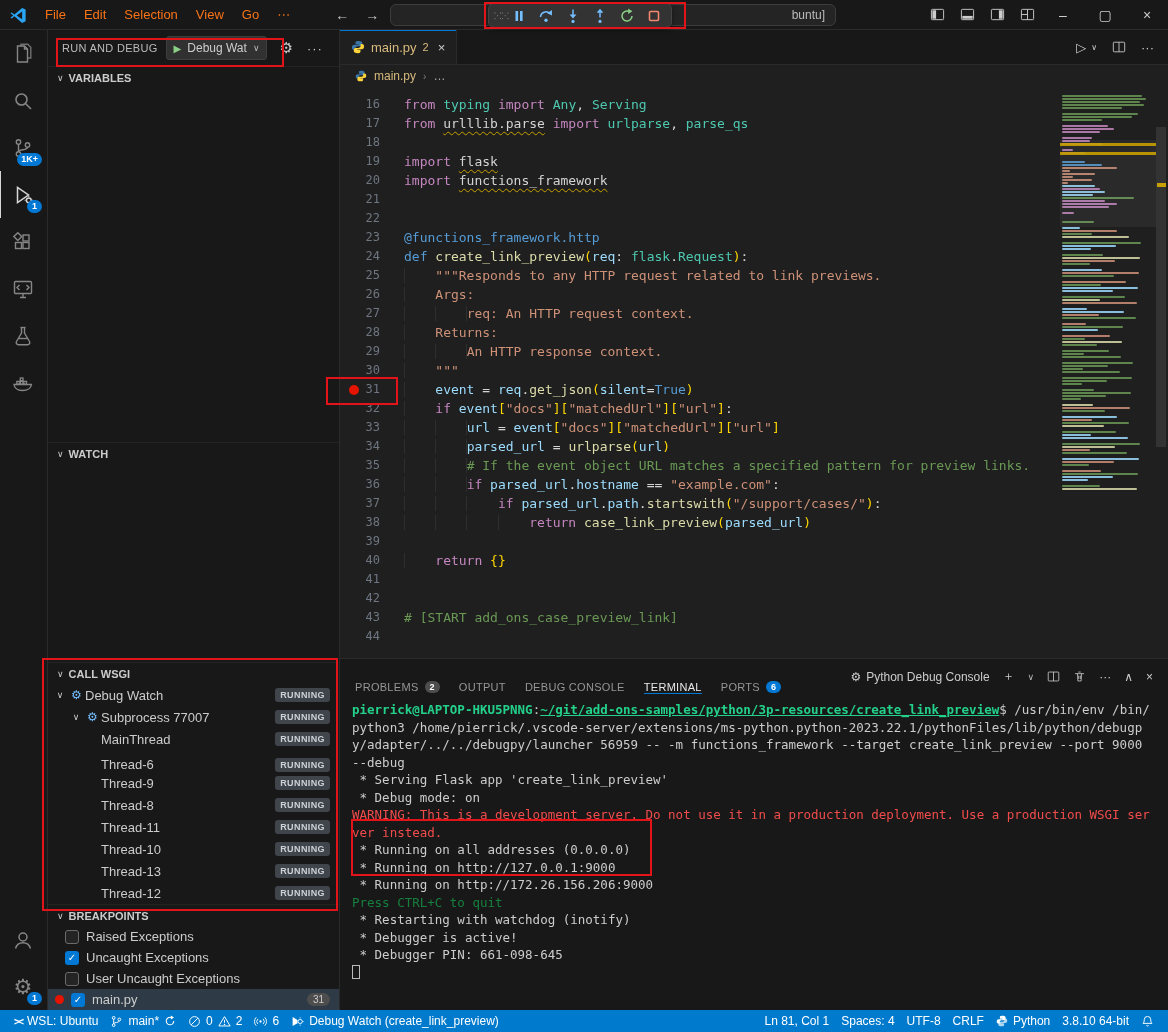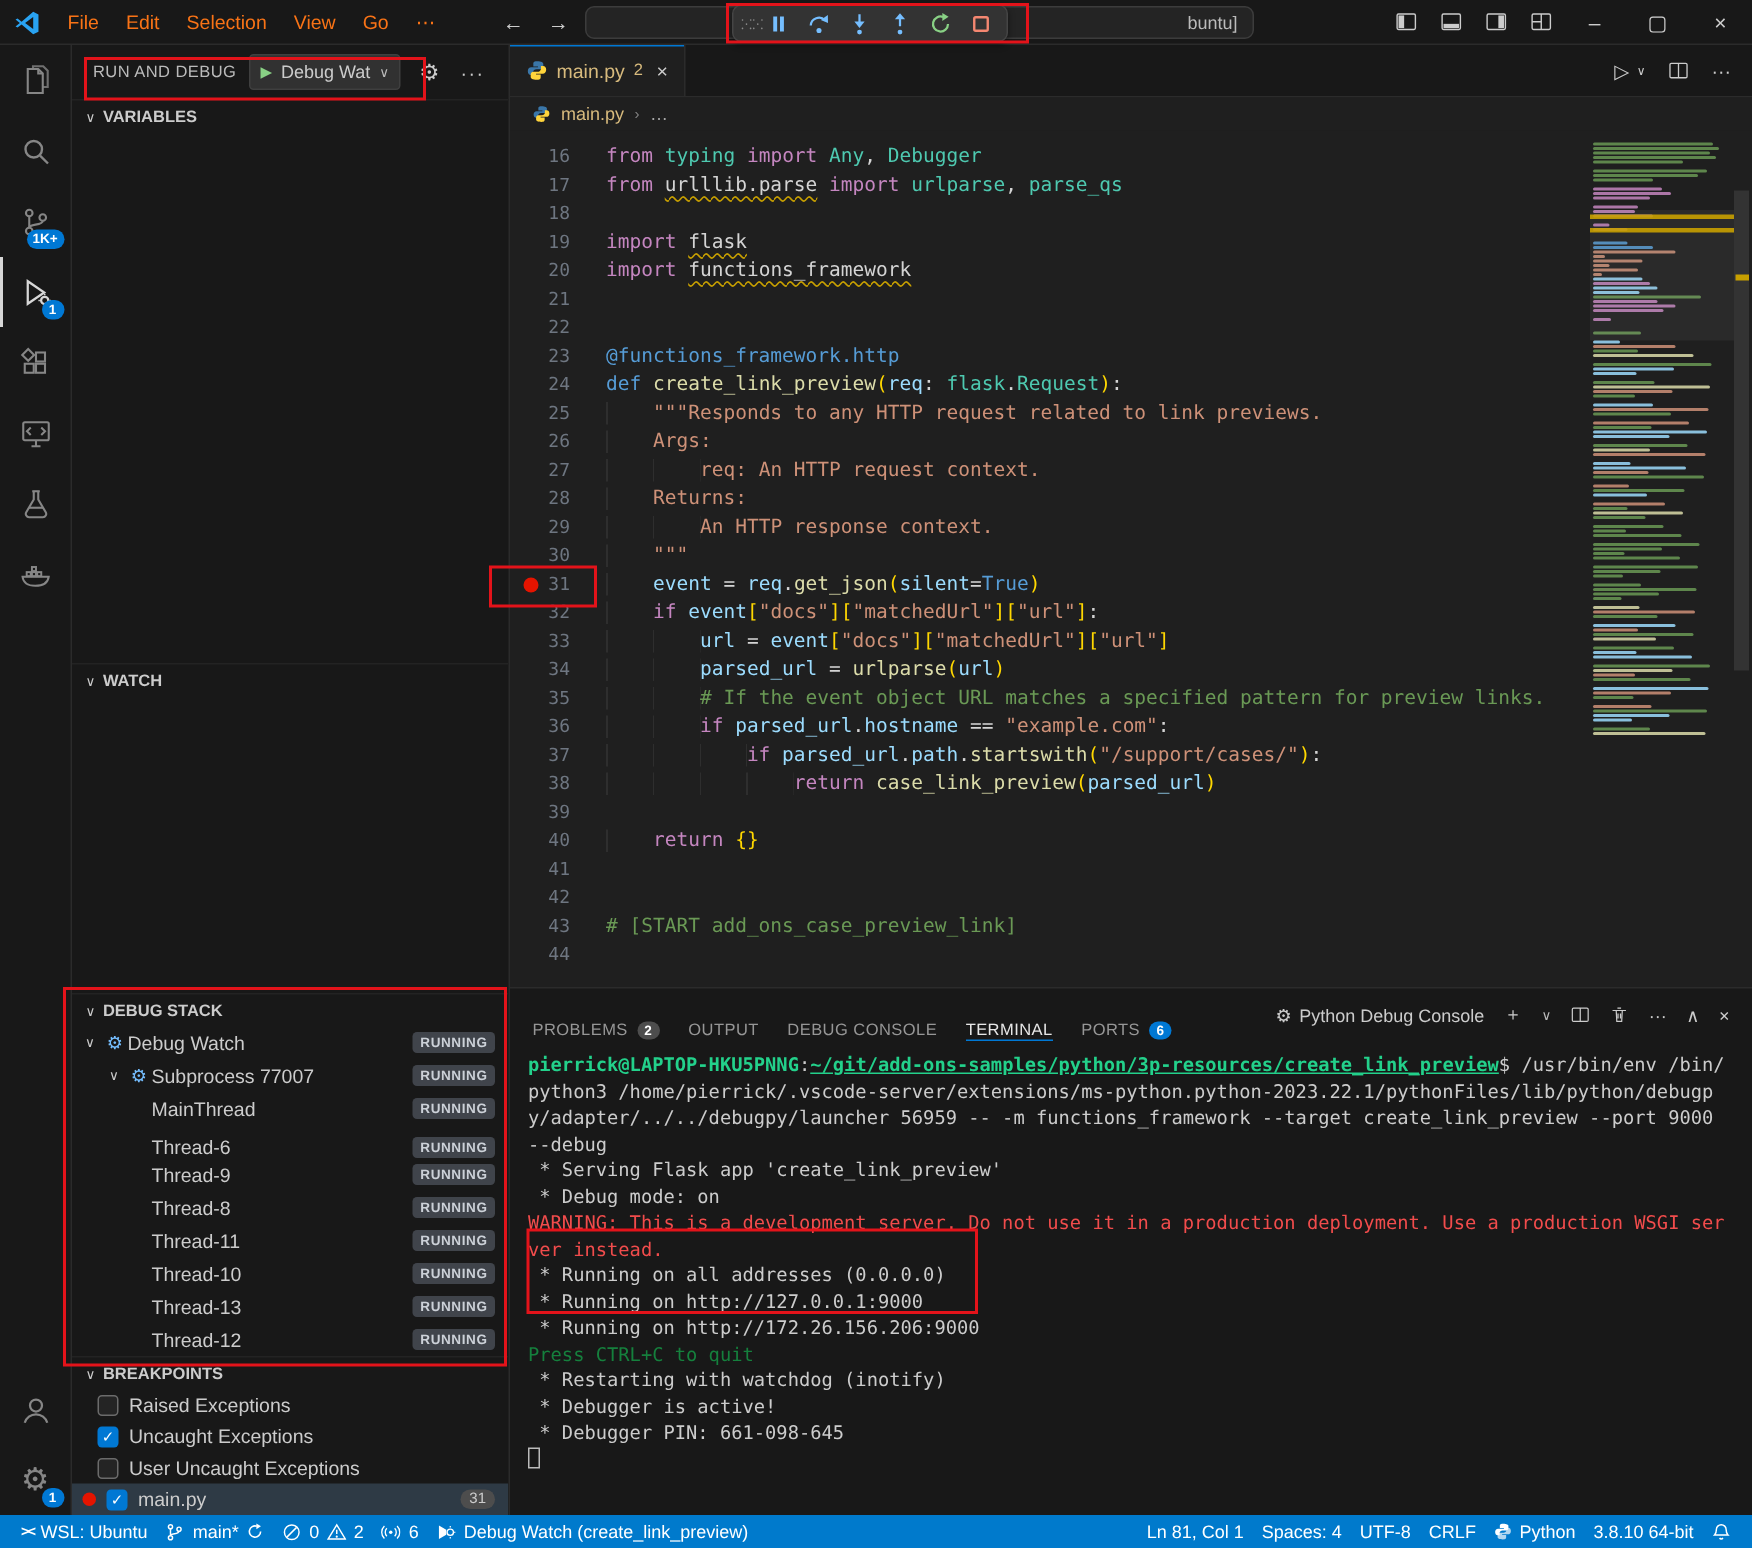--- a/index.html
+++ b/index.html
@@ -15,21 +15,21 @@
 .nav-arrows{display:flex;gap:16px;margin-left:36px;color:#cccccc;font-size:14px;}
 .cc{position:absolute;left:390px;top:4px;width:446px;height:22px;background:#242424;border:1px solid #3c3c3c;border-radius:6px;color:#bbbbbb;font-size:12px;display:flex;align-items:center;justify-content:flex-end;padding:0 10px;}
 .dbg-toolbar{position:absolute;left:488px;top:3px;height:25px;background:#333333;border:1px solid #454545;border-radius:6px;display:flex;align-items:center;padding:0 5px;gap:2px;z-index:12;box-shadow:0 2px 5px rgba(0,0,0,.45);}
 .dbg-grip{color:#8a8a8a;font-size:9px;line-height:8px;width:10px;text-align:center;}
 .dbg-btn{width:25px;height:22px;display:flex;align-items:center;justify-content:center;border-radius:4px;}
 .tb-right{margin-left:auto;display:flex;align-items:center;height:100%;}
 .layout-btn{width:30px;height:100%;display:flex;align-items:center;justify-content:center;color:#cccccc;}
 .win-btn{width:42px;height:100%;display:flex;align-items:center;justify-content:center;color:#cccccc;font-size:14px;}
 
 
-.activitybar{position:absolute;left:0;top:30px;width:48px;height:980px;background:#181818;border-right:1px solid #2b2b2b;display:flex;flex-direction:column;align-items:center;z-index:4;}
+.activitybar{position:absolute;left:0;top:30px;width:48px;height:980px;background:#181818;border-right:1px solid #2b2b2b;display:flex;flex-direction:column;align-items:flex-end;z-index:4;}
 .act-item{position:relative;width:48px;height:47px;display:flex;align-items:center;justify-content:center;color:#868686;}
 .act-item.active{color:#d7d7d7;box-shadow:inset 2px 0 0 #d7d7d7;}
 .act-badge{position:absolute;right:5px;bottom:5px;background:#0078d4;color:#fff;font-size:9px;line-height:11px;border-radius:10px;padding:1px 4px;min-width:15px;text-align:center;font-weight:bold;}
 .act-bottom{margin-top:auto;}
 .gear-glyph{font-size:21px;line-height:1;}
 
 
 .sidebar{position:absolute;left:48px;top:30px;width:292px;height:980px;background:#181818;border-right:1px solid #2b2b2b;display:flex;flex-direction:column;overflow:hidden;z-index:3;}
 .sb-header{height:36px;display:flex;align-items:center;padding:0 8px 0 14px;gap:8px;flex:none;}
 .sb-title{font-size:11px;color:#bbbbbb;letter-spacing:.3px;white-space:nowrap;}
@@ -311,21 +311,21 @@
         <span>VARIABLES</span>
       </div>
     <div class="sec-body" style="height:354px;"></div>
     <div class="sec-header">
         <span class="sec-chev">∨</span>
         <span>WATCH</span>
       </div>
     <div class="sec-body" style="height:198px;"></div>
     <div class="sec-header">
         <span class="sec-chev">∨</span>
-        <span>DEBUG STACK</span>
+        <span>CALL WSGI</span>
       </div>
     <div class="sec-body" style="height:220px;" id="callstack-body">
         <div class="cs-row" style="padding-left: 4px;">
           <span class="cs-chev">∨</span>
           <span class="cs-gear">⚙</span>
           <span>Debug Watch</span>
           <span class="badge-running">RUNNING</span>
         </div>
         <div class="cs-row" style="padding-left: 20px;">
           <span class="cs-chev">∨</span>
@@ -417,21 +417,21 @@
       <svg width="12" height="12" viewBox="0 0 16 16">
           <path d="M8 1 C5.2 1 5.2 2.2 5.2 3.1 V4.9 H8.8 V5.5 H3.7 C2 5.5 1 6.7 1 8.5 C1 10.3 1.9 11.4 3.4 11.4 H5 V9.4 C5 7.9 6.2 7 7.6 7 H10.7 C11.9 7 12.8 6.1 12.8 4.9 V3.1 C12.8 1.9 11.5 1 8 1 Z" fill="#3a76a8"></path>
           <path d="M8 15 C10.8 15 10.8 13.8 10.8 12.9 V11.1 H7.2 V10.5 H12.3 C14 10.5 15 9.3 15 7.5 C15 5.7 14.1 4.6 12.6 4.6 H11 V6.6 C11 8.1 9.8 9 8.4 9 H5.3 C4.1 9 3.2 9.9 3.2 11.1 V12.9 C3.2 14.1 4.5 15 8 15 Z" fill="#ffd43b"></path>
         </svg>
       <span class="crumb-file">main.py</span>
       <span class="crumb-sep">›</span>
       <span>…</span>
     </div>
     <div class="code-area">
       <div id="code-lines">
-          <div class="code-line"><div class="gutter">16</div><div class="lcontent"><span class="tk-kw">from</span><span> </span><span class="tk-cls">typing</span><span> </span><span class="tk-kw">import</span><span> </span><span class="tk-cls">Any</span><span class="tk-pun">,</span><span> </span><span class="tk-cls">Debugger</span></div></div>
+          <div class="code-line"><div class="gutter">16</div><div class="lcontent"><span class="tk-kw">from</span><span> </span><span class="tk-cls">typing</span><span> </span><span class="tk-kw">import</span><span> </span><span class="tk-cls">Any</span><span class="tk-pun">,</span><span> </span><span class="tk-cls">Serving</span></div></div>
           <div class="code-line"><div class="gutter">17</div><div class="lcontent"><span class="tk-kw">from</span><span> </span><span class="tk-sq">urlllib.parse</span><span> </span><span class="tk-kw">import</span><span> </span><span class="tk-cls">urlparse</span><span class="tk-pun">,</span><span> </span><span class="tk-cls">parse_qs</span></div></div>
           <div class="code-line"><div class="gutter">18</div><div class="lcontent"></div></div>
           <div class="code-line"><div class="gutter">19</div><div class="lcontent"><span class="tk-kw">import</span><span> </span><span class="tk-sq">flask</span></div></div>
           <div class="code-line"><div class="gutter">20</div><div class="lcontent"><span class="tk-kw">import</span><span> </span><span class="tk-sq">functions_framework</span></div></div>
           <div class="code-line"><div class="gutter">21</div><div class="lcontent"></div></div>
           <div class="code-line"><div class="gutter">22</div><div class="lcontent"></div></div>
           <div class="code-line"><div class="gutter">23</div><div class="lcontent"><span class="tk-dec">@functions_framework.http</span></div></div>
           <div class="code-line"><div class="gutter">24</div><div class="lcontent"><span class="tk-def">def</span><span> </span><span class="tk-fn">create_link_preview</span><span class="tk-brk">(</span><span class="tk-var">req</span><span class="tk-pun">:</span><span> </span><span class="tk-cls">flask</span><span class="tk-pun">.</span><span class="tk-cls">Request</span><span class="tk-brk">)</span><span class="tk-pun">:</span></div></div>
           <div class="code-line"><div class="gutter">25</div><div class="lcontent"><span class="tk-ind">    </span><span class="tk-str">"""Responds to any HTTP request related to link previews.</span></div></div>
           <div class="code-line"><div class="gutter">26</div><div class="lcontent"><span class="tk-ind">    </span><span class="tk-str">Args:</span></div></div>

